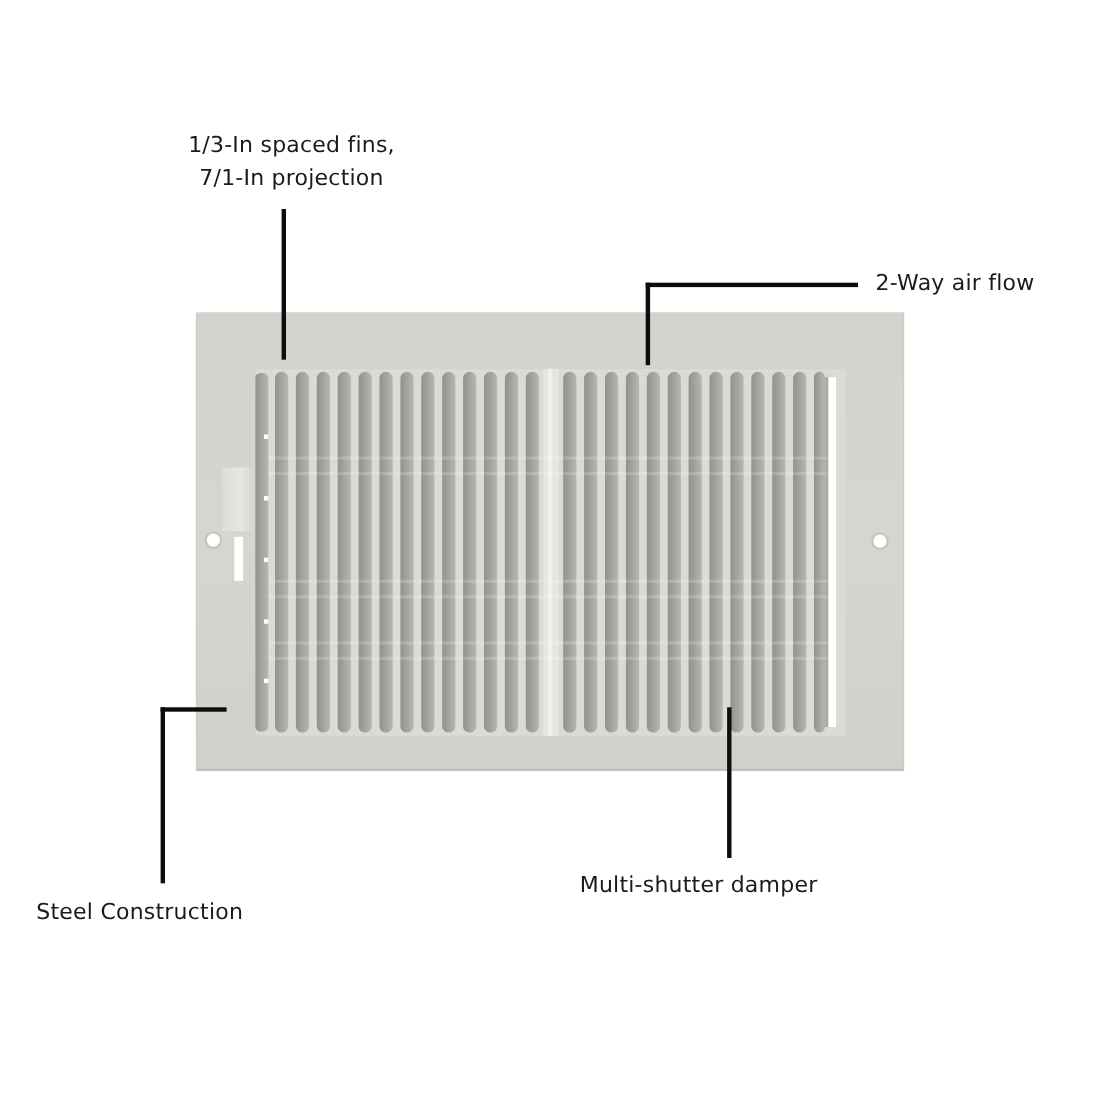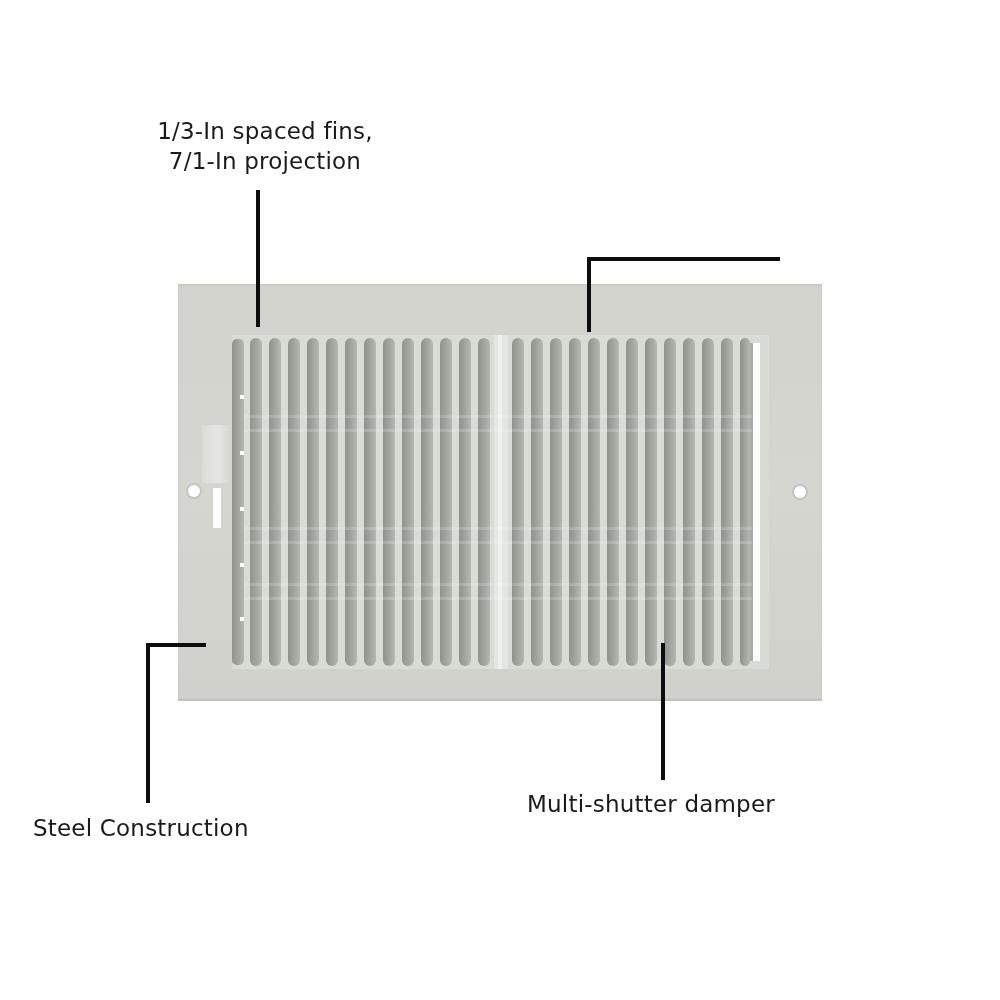--- a/index.html
+++ b/index.html
@@ -64,21 +64,21 @@
       background: #ffffff;
     }
     
     .line {
       position: absolute;
       background: #0d0d0d;
     }
     
     .label {
       position: absolute;
-      font-size: 23px;
+      font-size: 20px;
       line-height: 30px;
       white-space: nowrap;
       letter-spacing: 0.2px;
       font-weight: normal;
     }
     .label.fins {
       left: 130px; top: 116px;
       width: 270px;
       text-align: center;
     }
@@ -179,15 +179,16 @@
 
   <div class="line" style="left:146px; top:643px; width:60px; height:4px;"></div>
   <div class="line" style="left:146px; top:643px; width:4px; height:160px;"></div>
 
   <div class="line" style="left:661px; top:643px; width:4px; height:137px;"></div>
 
   <div class="label fins">
     <span>1/3-In spaced fins,</span>
     <span>7/1-In projection</span>
   </div>
+  <div class="label airflow">2-Way air flow</div>
   <div class="label damper">Multi-shutter damper</div>
   <div class="label steel">Steel Construction</div>
 </div>
 
 </body></html>

